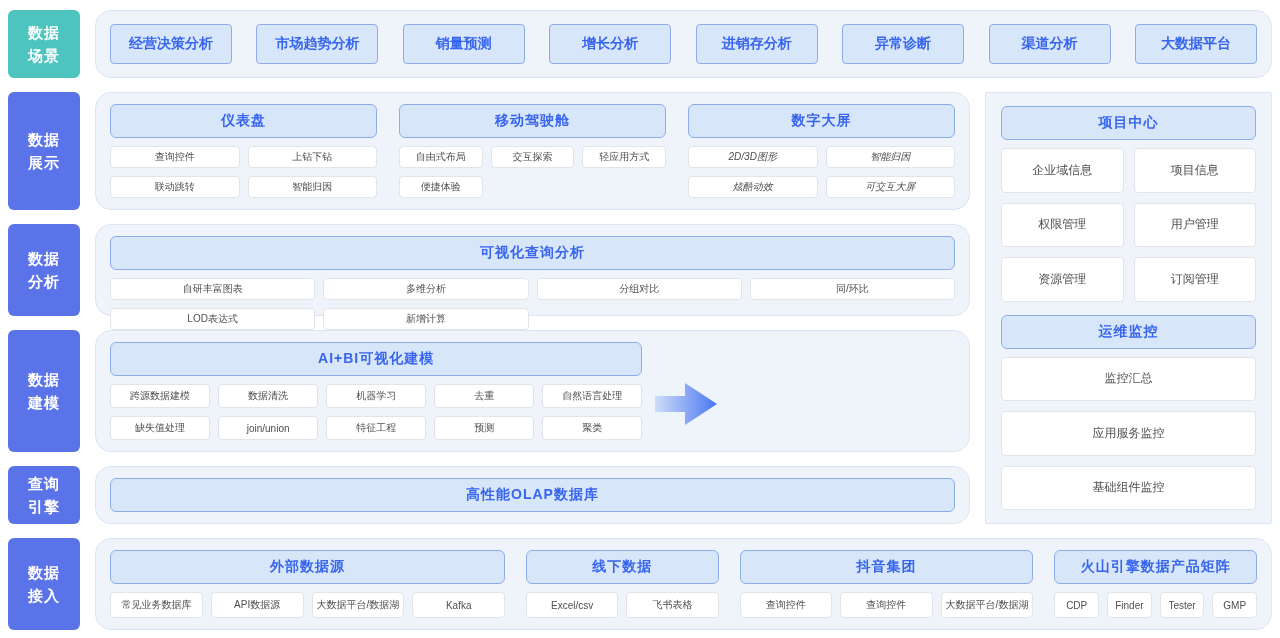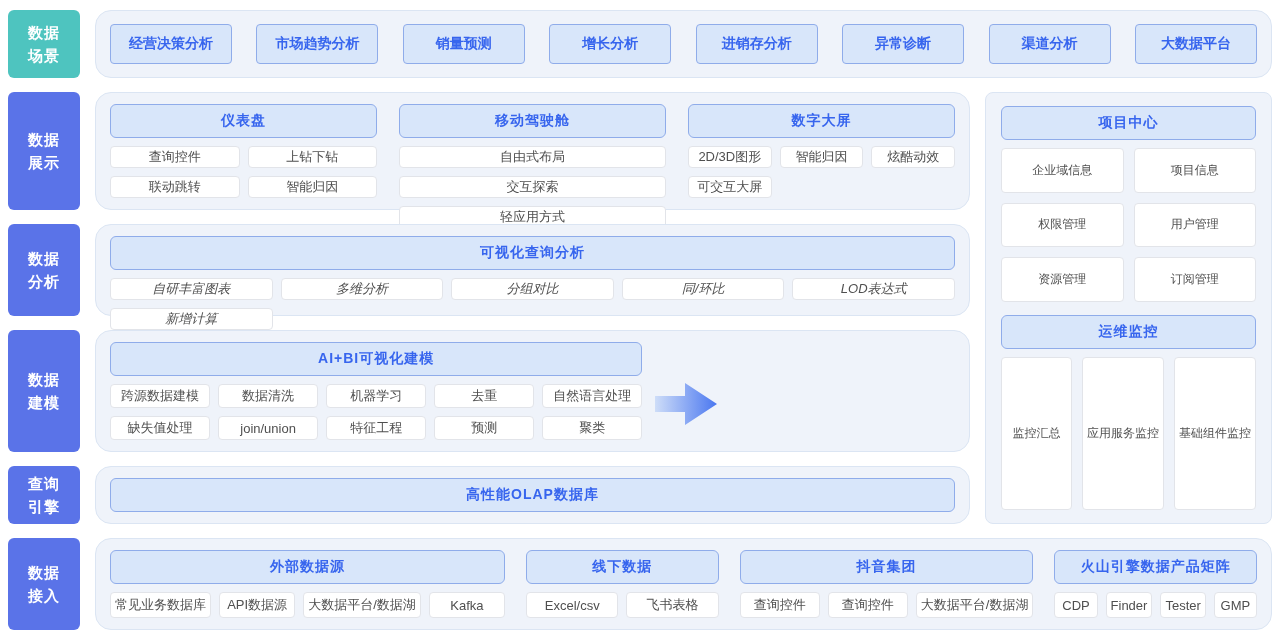--- a/index.html
+++ b/index.html
@@ -32,34 +32,34 @@
   .row-engine{height:58px;}
   .row-display .panel,.row-analysis .panel,.row-modeling .panel,.row-engine .panel{height:100%;}
 
   
   .group{display:flex;flex-direction:column;gap:8px;flex:1;min-width:0;}
   .group-header{box-sizing:border-box;flex:0 0 34px;background:#D8E6FA;border:1px solid #8FACEA;border-radius:6px;
                 color:#3765EE;font-size:14px;font-weight:bold;display:flex;align-items:center;justify-content:center;
                 letter-spacing:1px;white-space:nowrap;}
   .group-grid{flex:1;display:grid;gap:8px;grid-auto-rows:1fr;}
   .card{box-sizing:border-box;background:#ffffff;border:1px solid #E2E4E9;border-radius:4px;color:#4F4F4F;
-        font-size:13px;display:flex;align-items:center;justify-content:center;min-height:22px;padding:0 4px;white-space:nowrap;}
+        font-size:10px;display:flex;align-items:center;justify-content:center;min-height:22px;padding:0 4px;white-space:nowrap;}
 
   
   .panel-modeling{gap:0;}
   .grp-aibi{flex:0 0 63%;}
   .arrow-wrap{flex:0 0 88px;display:flex;align-items:center;justify-content:center;padding-top:26px;}
   .grp-dataset{flex:1;}
 
   
   .panel-engine{align-items:center;}
   .engine-header{flex:1;height:34px;}
 
   
-  .right-panel{box-sizing:border-box;flex:0 0 287px;background:#EFF3FA;border:1px solid #DBE5F3;border-radius:8px;
+  .right-panel{box-sizing:border-box;flex:0 0 287px;background:#EFF3FA;border:1px solid #DBE5F3;border-radius:2px;
                padding:13px 15px;display:flex;flex-direction:column;gap:13px;}
   .right-panel .group-grid{gap:10px;}
   .right-panel .card{font-size:12px;}
 
   
   .row-access{height:92px;}
   .panel-access{gap:21px;}
   .panel-access .group{flex:1;}
 </style>
 </head>
@@ -103,52 +103,52 @@
 
   <div class="card">上钻下钻</div>
 
   <div class="card">联动跳转</div>
 
   <div class="card">智能归因</div>
 </div>
 </div>
           <div class="group">
   <div class="group-header">移动驾驶舱</div>
-  <div class="group-grid" style="grid-template-columns: repeat(1, 1fr);">
+  <div class="group-grid" style="grid-template-columns: repeat(3, 1fr);">
   <div class="card">自由式布局</div>
 
   <div class="card">交互探索</div>
 
   <div class="card">轻应用方式</div>
 
   <div class="card">便捷体验</div>
 </div>
 </div>
           <div class="group">
   <div class="group-header">数字大屏</div>
-  <div class="group-grid" style="grid-template-columns: repeat(3, 1fr);">
+  <div class="group-grid" style="grid-template-columns: repeat(2, 1fr); font-style: italic;">
   <div class="card">2D/3D图形</div>
 
   <div class="card">智能归因</div>
 
   <div class="card">炫酷动效</div>
 
   <div class="card">可交互大屏</div>
 </div>
 </div>
         </div>
       </div>
 
       <div class="row row-analysis">
         <div class="rail-block rail-blue">数据
 分析</div>
         <div class="panel">
           <div class="group">
   <div class="group-header">可视化查询分析</div>
-  <div class="group-grid" style="grid-template-columns: repeat(5, 1fr); font-style: italic;">
+  <div class="group-grid" style="grid-template-columns: repeat(4, 1fr);">
   <div class="card">自研丰富图表</div>
 
   <div class="card">多维分析</div>
 
   <div class="card">分组对比</div>
 
   <div class="card">同/环比</div>
 
   <div class="card">LOD表达式</div>
 
@@ -222,21 +222,21 @@
 
   <div class="card">用户管理</div>
 
   <div class="card">资源管理</div>
 
   <div class="card">订阅管理</div>
 </div>
 </div>
       <div class="group">
   <div class="group-header">运维监控</div>
-  <div class="group-grid" style="grid-template-columns: repeat(3, 1fr);">
+  <div class="group-grid" style="grid-template-columns: repeat(1, 1fr);">
   <div class="card">监控汇总</div>
 
   <div class="card">应用服务监控</div>
 
   <div class="card">基础组件监控</div>
 </div>
 </div>
     </div>
   </div>
 

